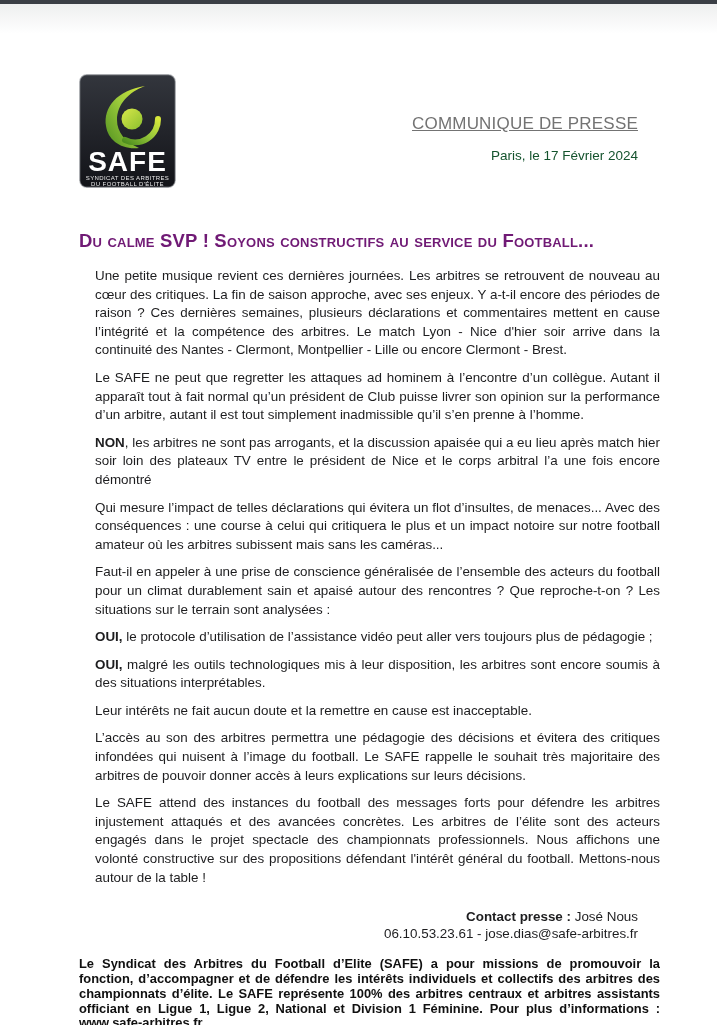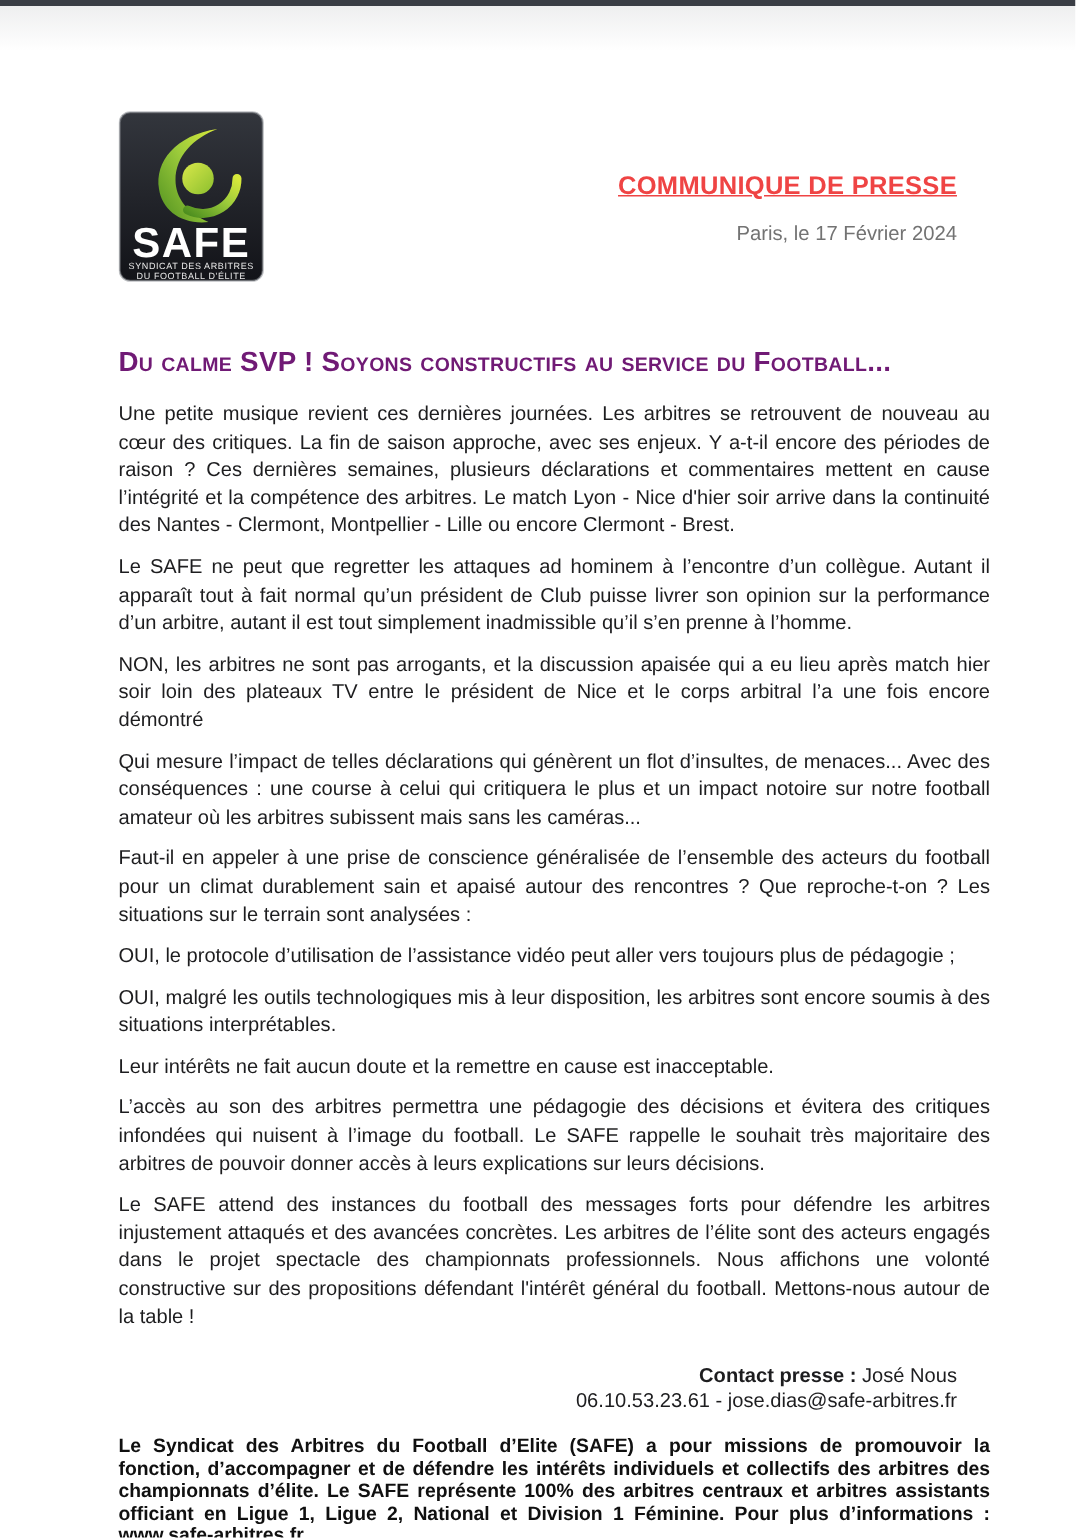--- a/index.html
+++ b/index.html
@@ -19,36 +19,36 @@
   }
   .page { padding: 0 57px 0 79px; }
 
   .header-row {
     display: flex; justify-content: space-between; align-items: flex-start;
     margin-top: 70px;
   }
   .logo svg { display: block; width: 97px; height: 114px; }
   .header-right { text-align: right; padding-top: 40px; padding-right: 22px; }
   .pr-title {
-    font-size: 17px; font-weight: bold; text-decoration: underline;
-    letter-spacing: .2px; color: #ef4444;
+    font-size: 17px; font-weight: normal; text-decoration: underline;
+    letter-spacing: .2px; color: #737373;
   }
-  .dateline { font-size: 13.5px; margin-top: 14px; color: #737373; }
+  .dateline { font-size: 13.5px; margin-top: 14px; color: #14532d; }
 
   .doc-title {
     font-size: 18.5px; font-weight: bold; font-variant: small-caps;
     letter-spacing: .2px; margin: 42px 0 0 0; color: #701a75;
   }
 
   .body-text { margin-top: 15px; }
   .para {
     font-size: 13.4px; line-height: 18.6px; text-align: justify;
-    margin: 0 0 9px 0; color: #1d1d1f;
+    margin: 0 0 9px 16px; color: #1d1d1f;
   }
-  .para b { font-weight: normal; }
+  .para b { font-weight: bold; }
 
   .contact {
     text-align: right; padding-right: 22px; margin-top: 22px;
     font-size: 13.4px; line-height: 16px; color: #1d1d1f;
   }
   .contact-line2 { margin-top: 1px; }
 
   .footer {
     font-size: 12.9px; line-height: 14.8px; font-weight: bold;
     text-align: justify; margin: 15px 0 0 0; color: #101010;
@@ -95,21 +95,21 @@
         <div class="dateline">Paris, le 17 Février 2024</div>
       </div>
     </div>
 
     <h1 class="doc-title">Du calme SVP ! Soyons constructifs au service du Football...</h1>
 
     <div class="body-text">
         <p class="para">Une petite musique revient ces dernières journées. Les arbitres se retrouvent de nouveau au cœur des critiques. La fin de saison approche, avec ses enjeux. Y a-t-il encore des périodes de raison ? Ces dernières semaines, plusieurs déclarations et commentaires mettent en cause l’intégrité et la compétence des arbitres. Le match Lyon - Nice d'hier soir arrive dans la continuité des Nantes - Clermont, Montpellier - Lille ou encore Clermont - Brest.</p>
         <p class="para">Le SAFE ne peut que regretter les attaques ad hominem à l’encontre d’un collègue. Autant il apparaît tout à fait normal qu’un président de Club puisse livrer son opinion sur la performance d’un arbitre, autant il est tout simplement inadmissible qu’il s’en prenne à l’homme.</p>
         <p class="para"><b>NON</b>, les arbitres ne sont pas arrogants, et la discussion apaisée qui a eu lieu après match hier soir loin des plateaux TV entre le président de Nice et le corps arbitral l’a une fois encore démontré</p>
-        <p class="para">Qui mesure l’impact de telles déclarations qui génèrent un flot d’insultes, de menaces... Avec des conséquences : une course à celui qui critiquera le plus et un impact notoire sur notre football amateur où les arbitres subissent mais sans les caméras...</p>
+        <p class="para">Qui mesure l’impact de telles déclarations qui évitera un flot d’insultes, de menaces... Avec des conséquences : une course à celui qui critiquera le plus et un impact notoire sur notre football amateur où les arbitres subissent mais sans les caméras...</p>
         <p class="para">Faut-il en appeler à une prise de conscience généralisée de l’ensemble des acteurs du football pour un climat durablement sain et apaisé autour des rencontres ? Que reproche-t-on ? Les situations sur le terrain sont analysées :</p>
         <p class="para"><b>OUI,</b> le protocole d’utilisation de l’assistance vidéo peut aller vers toujours plus de pédagogie ;</p>
         <p class="para"><b>OUI,</b> malgré les outils technologiques mis à leur disposition, les arbitres sont encore soumis à des situations interprétables.</p>
         <p class="para">Leur intérêts ne fait aucun doute et la remettre en cause est inacceptable.</p>
         <p class="para">L’accès au son des arbitres permettra une pédagogie des décisions et évitera des critiques infondées qui nuisent à l’image du football. Le SAFE rappelle le souhait très majoritaire des arbitres de pouvoir donner accès à leurs explications sur leurs décisions.</p>
         <p class="para">Le SAFE attend des instances du football des messages forts pour défendre les arbitres injustement attaqués et des avancées concrètes. Les arbitres de l’élite sont des acteurs engagés dans le projet spectacle des championnats professionnels. Nous affichons une volonté constructive sur des propositions défendant l'intérêt général du football. Mettons-nous autour de la table !</p>
       </div>
 
     <div class="contact">
       <div class="contact-line1"><b>Contact presse :</b><span> José Nous</span></div>

